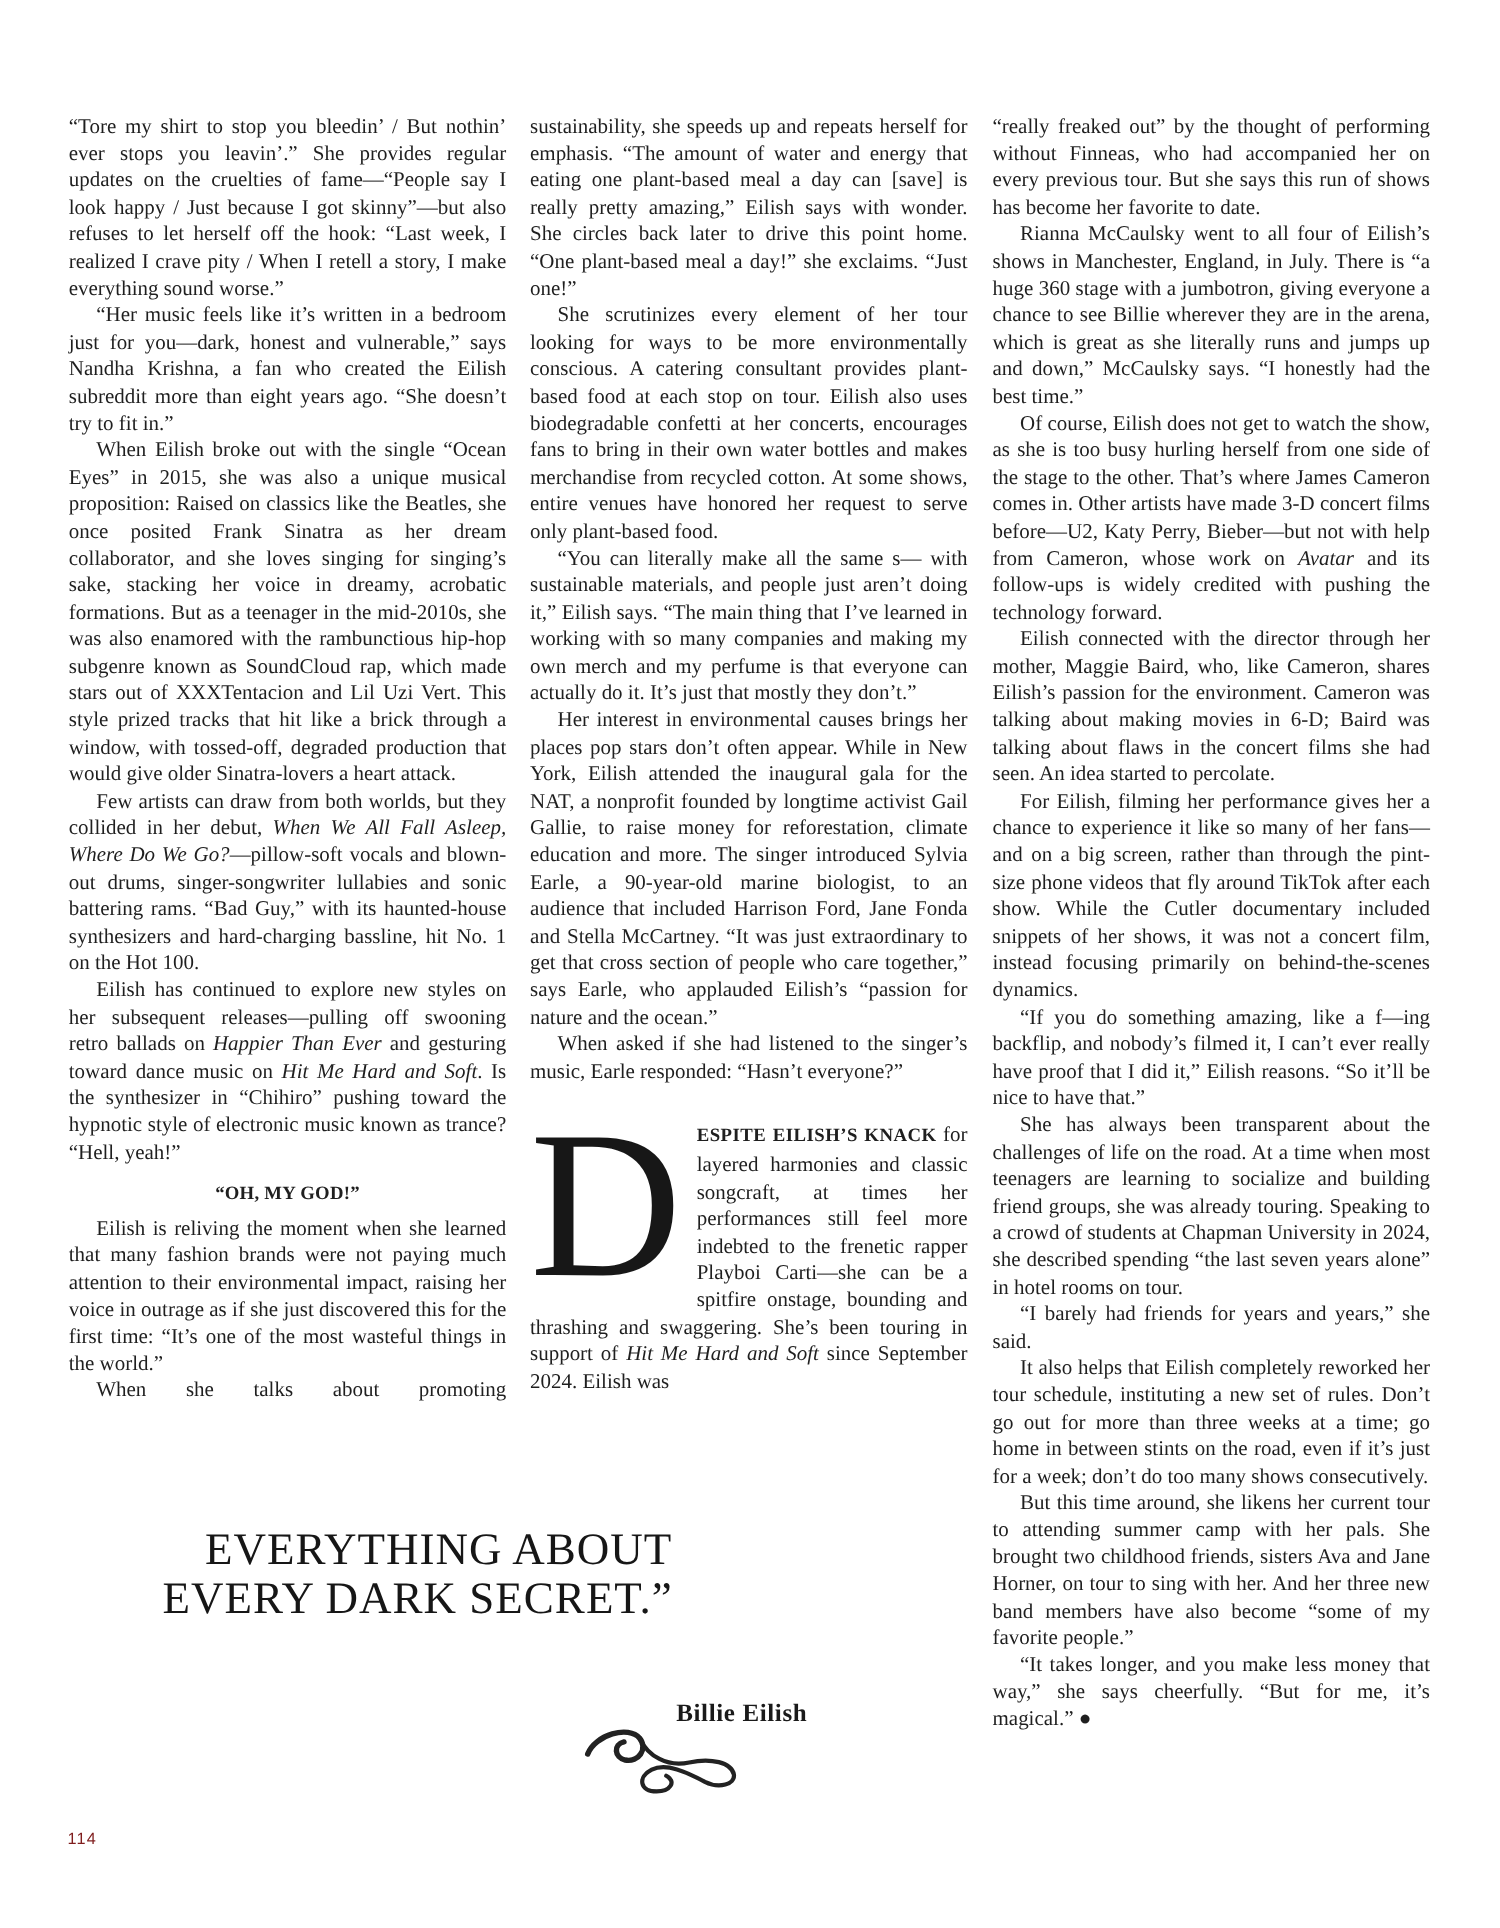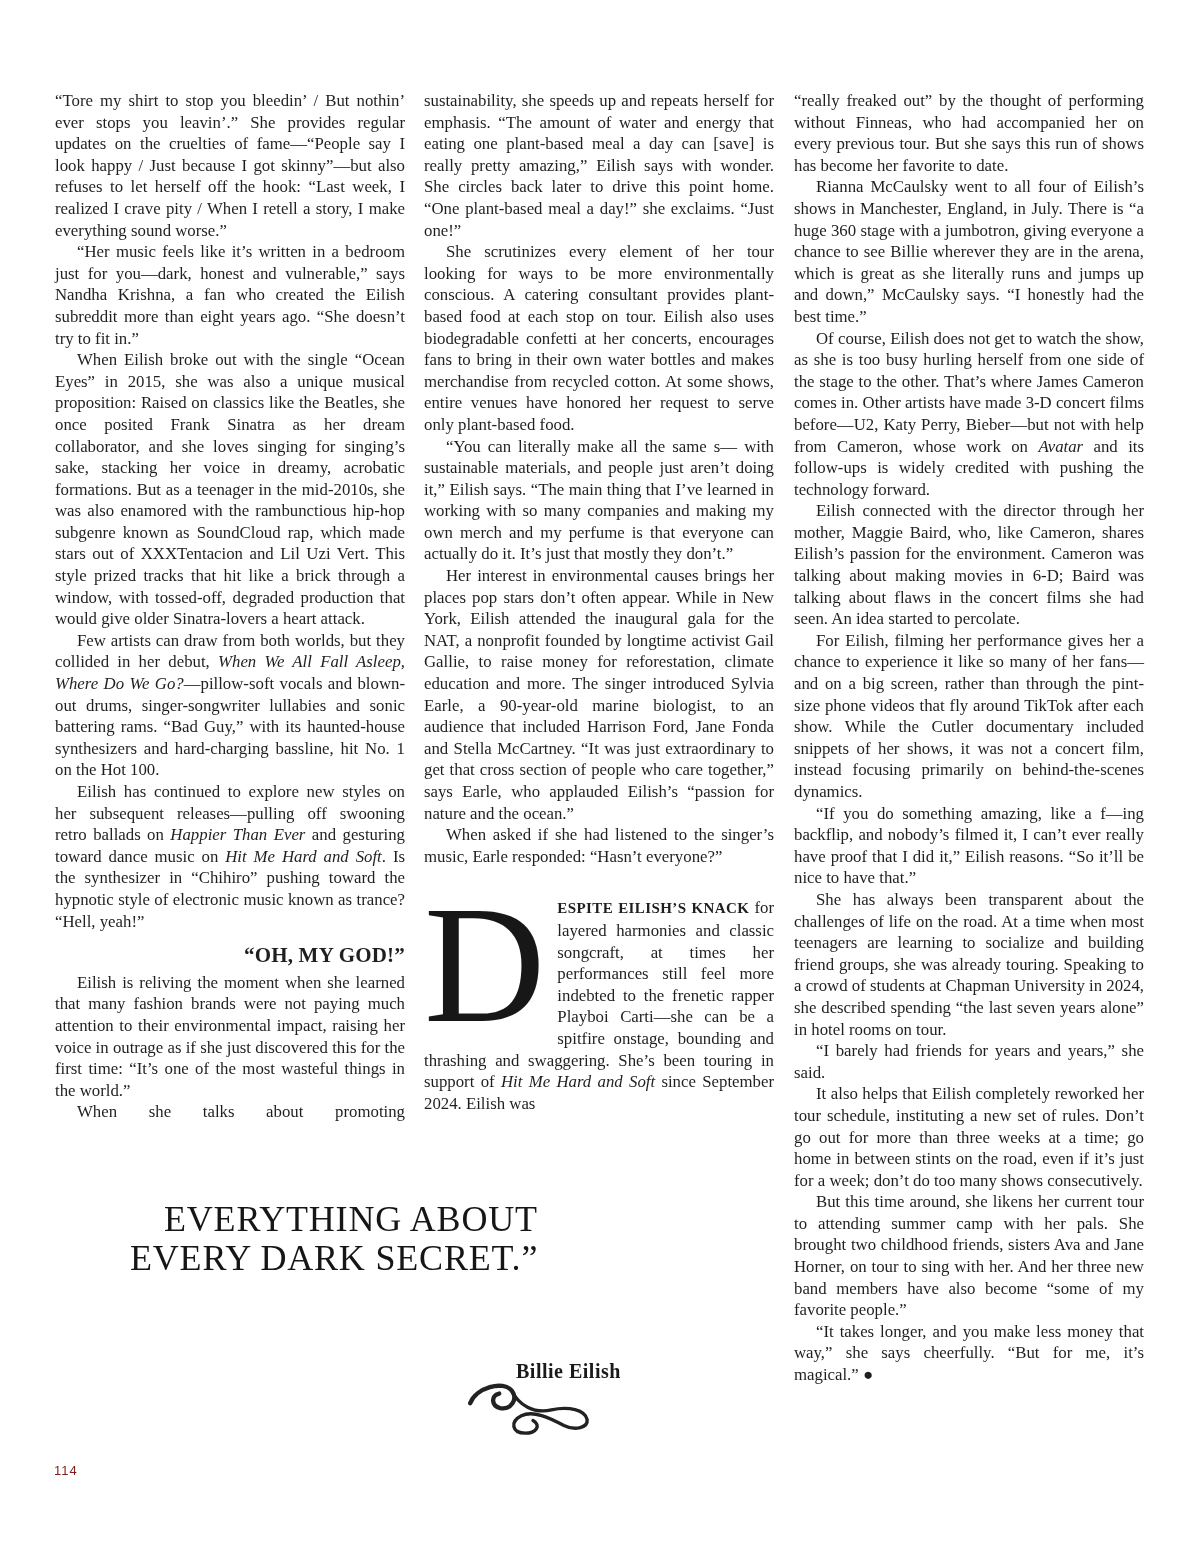--- a/index.html
+++ b/index.html
@@ -24,25 +24,25 @@
   }
   #col-left  { left: 55px;  }
   #col-mid   { left: 424px; }
   #col-right { left: 794px; }
 
   .col p { margin: 0; text-indent: 22px; }
   .col p.cont { text-indent: 0; }
   .col p.jlast { text-align-last: justify; }
 
   .subhead {
-    font-size: 21px;
+    font-size: 15px;
     font-weight: bold;
     letter-spacing: 0.2px;
     margin: 13px 0 5px 0;
-    text-align: right;
+    text-align: center;
   }
 
   .dropcap-para { margin-top: 30px !important; text-indent: 0 !important; }
   .dropcap {
     float: left;
     font-size: 168px;
     line-height: 126px;
     height: 128px;
     margin: 4px 12px 0 0;
     color: #171717;
@@ -58,27 +58,27 @@
     left: 130px; top: 1200px;
     width: 580px;
     font-family: "Liberation Serif", serif;
     font-size: 36px;
     line-height: 39px;
     letter-spacing: 0.8px;
     color: #161616;
     white-space: nowrap;
   }
   .pq-line.pq-0 { padding-left: 106px; }
-  .pq-line.pq-1 { padding-left: 34px;  }
+  .pq-line.pq-1 { padding-left: 34px; margin-top: 20px;  }
   .pq-line.pq-2 { padding-left: 136px; }
   .pq-line.pq-3 { padding-left: 0;     }
 
   .pq-attribution {
     position: absolute;
-    left: 516px; top: 1360px;
+    left: 541px; top: 1360px;
     font-family: "Liberation Serif", serif;
     font-size: 20px;
     font-weight: bold;
     letter-spacing: 0.5px;
     color: #1a1a1a;
   }
 
   .flourish {
     position: absolute;
     left: 458px; top: 1380px;

